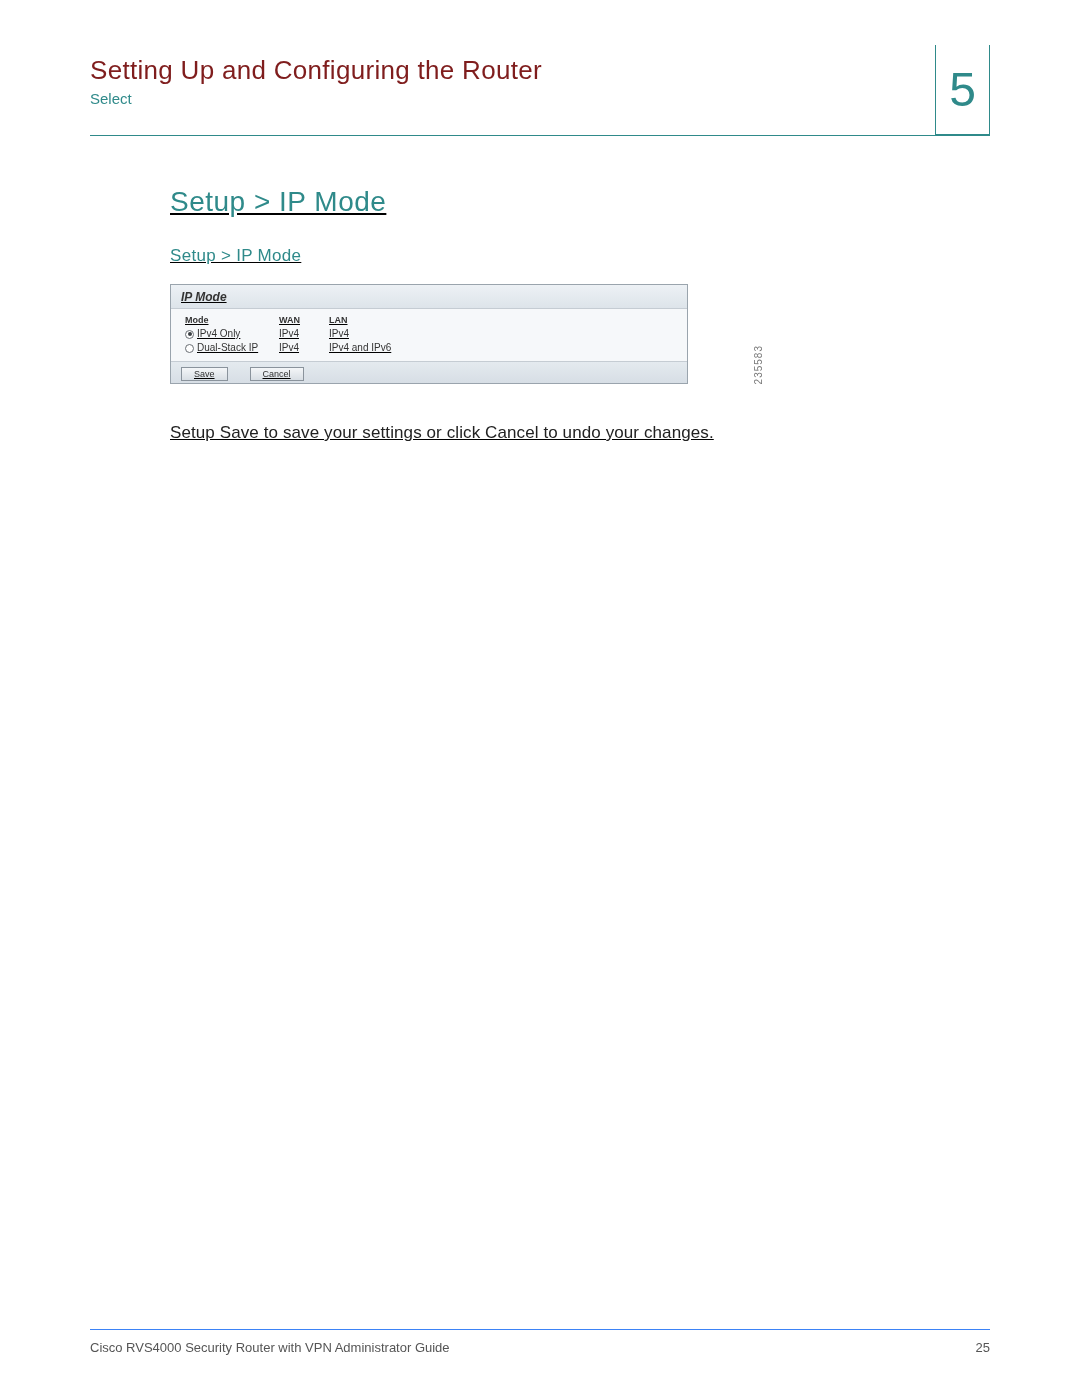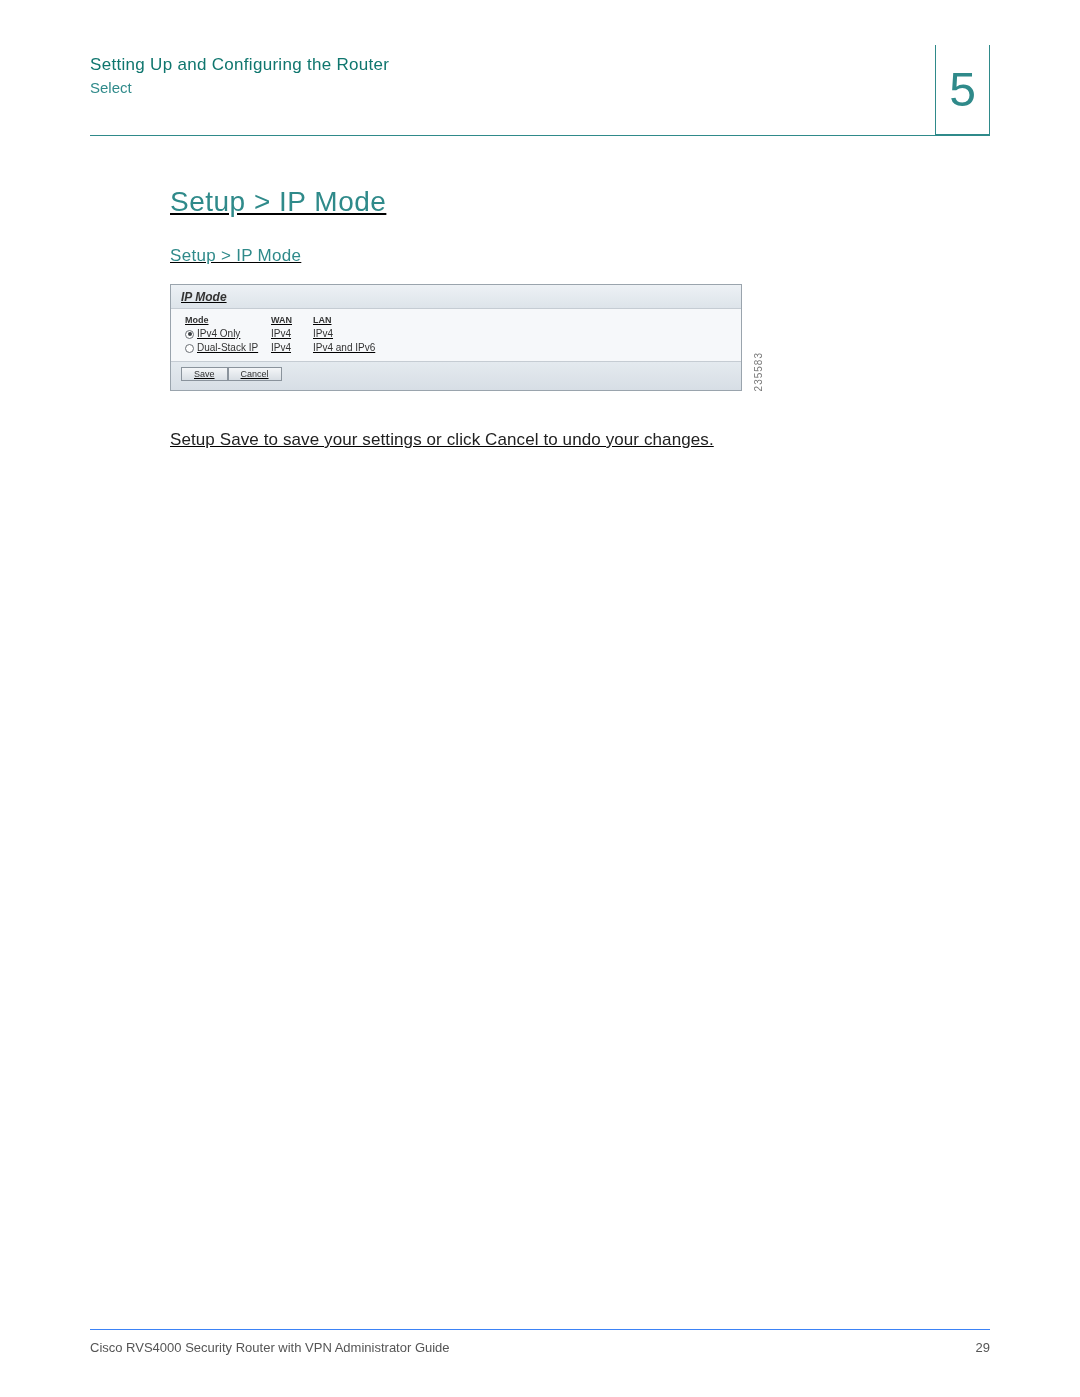--- a/index.html
+++ b/index.html
@@ -9,22 +9,22 @@
     width: 1080px;
     height: 1397px;
     padding: 55px 90px 0 90px;
   }
   .header {
     position: relative;
     height: 75px;
   }
   .header-left { position: absolute; left: 0; top: 0; }
   .header-title {
-    color: #0f766e;
-    font-size: 17px;
+    color: #7f1d1d;
+    font-size: 26px;
     letter-spacing: 0.3px;
     font-weight: 400;
   }
   .header-sub {
     color: #2f8a8a;
     font-size: 15px;
     margin-top: 4px;
   }
   .chapter-box {
     position: absolute;
@@ -70,40 +70,40 @@
     font-weight: 400;
     letter-spacing: 0.3px;
     margin-bottom: 18px;
   }
   .screenshot-wrap {
     position: relative;
     width: 590px;
     margin-bottom: 38px;
   }
   .screenshot {
-    width: 572px;
+    width: 518px;
     background: #6d28d9;
     border: 1px solid #9aa4ad;
     font-size: 10px;
     color: #333;
   }
   .ss-title {
     font-weight: bold;
     font-style: italic;
     padding: 5px 10px 4px 10px;
     border-bottom: 1px solid #c5ccd3;
     background: linear-gradient(#edf1f5, #dde4ea);
     font-size: 12px;
   }
   .ss-body {
     background: #f6f8fa;
     padding: 4px 10px 6px 14px;
     border-bottom: 1px solid #c5ccd3;
   }
-  .ss-row { display: flex; align-items: center; gap: 4px; line-height: 14px; }
+  .ss-row { display: flex; align-items: center; gap: 12px; line-height: 14px; }
   .ss-col-mode { width: 82px; }
   .ss-col-wan  { width: 38px; }
   .ss-col-lan  { width: 80px; }
   .ss-head { font-weight: bold; font-size: 9px; }
   .ss-radio {
     display: inline-block;
     width: 9px; height: 9px;
     border: 1px solid #6a6f75;
     border-radius: 50%;
     margin-right: 3px;
@@ -113,24 +113,24 @@
   }
   .ss-radio.sel::after {
     content: "";
     position: absolute;
     left: 1.5px; top: 1.5px;
     width: 4px; height: 4px;
     background: #3a3f44;
     border-radius: 50%;
   }
   .ss-footer {
-    padding: 5px 10px 9px 10px;
+    padding: 5px 10px 2px 10px;
     background: linear-gradient(#e4eaef, #d7dee5);
     display: flex;
-    gap: 0;
+    gap: 22px;
   }
   .ss-btn {
     font-size: 9px;
     padding: 1px 12px;
     background: linear-gradient(#f4f6f8, #d8dee4);
     border: 1px solid #8a939c;
     color: #333;
     cursor: pointer;
   }
   .ss-id {
@@ -214,16 +214,16 @@
         </div>
       </div>
       <div class="ss-id">235583</div>
     </div>
 
     <p class="para">Setup Save to save your settings or click Cancel to undo your changes.</p>
   </div>
 
   <div class="footer">
     <span>Cisco RVS4000 Security Router with VPN Administrator Guide</span>
-    <span>29</span>
+    <span>25</span>
   </div>
 
 </div>
 
 </body></html>

